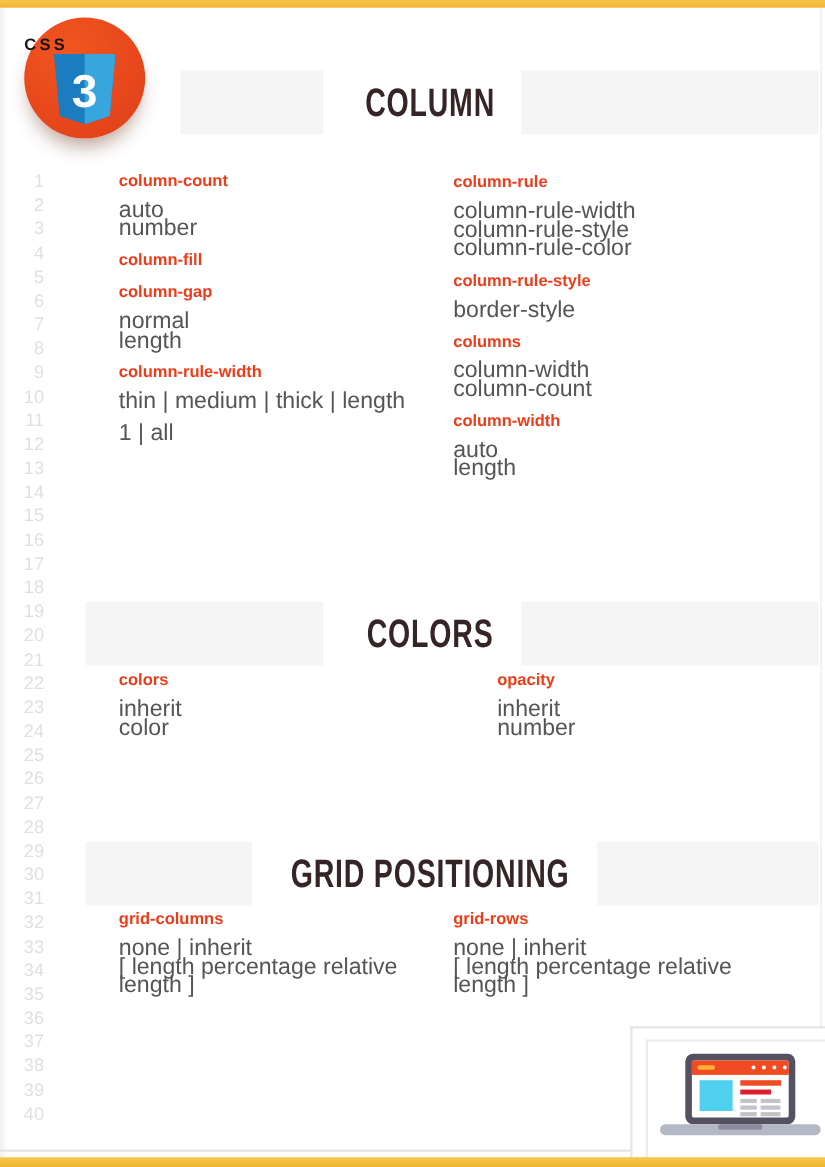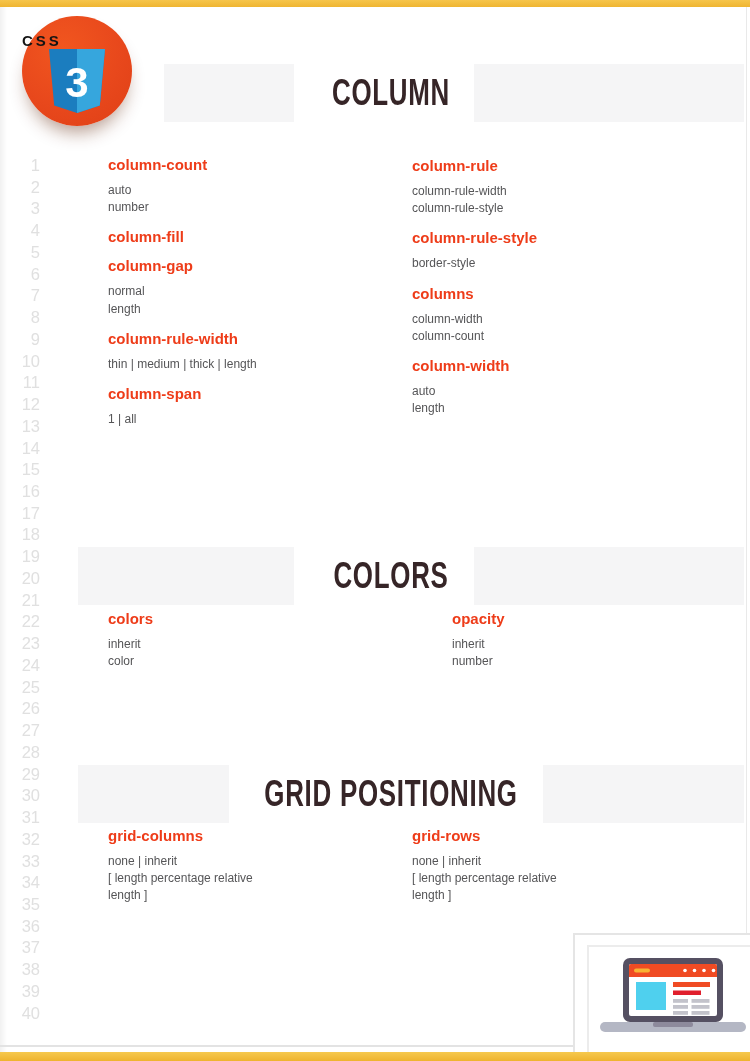--- a/index.html
+++ b/index.html
@@ -41,21 +41,21 @@
   .gutter{position:absolute;left:0;top:155px;width:40px;text-align:right;
     font-size:16.5px;line-height:21.74px;color:#e0e0e0;z-index:1;}
 
   
   .pcol{position:absolute;width:290px;}
   #s0c0{left:108px;top:156px;} #s0c1{left:412px;top:157px;}
   #s1c0{left:108px;top:610px;} #s1c1{left:412px;top:610px;margin-left:40px;}
   #s2c0{left:108px;top:827px;} #s2c1{left:412px;top:827px;}
   .prop-block{margin:0 0 12px 0;}
   .prop-name{font-size:15px;font-weight:700;color:#ee3c19;line-height:17px;margin-bottom:9px;}
-  .prop-values{font-size:12px;color:#555557;line-height:17.2px;}
+  .prop-values{font-size:21px;color:#555557;line-height:17.2px;}
 
   
   .corner-outer{position:absolute;left:573px;top:933px;width:190px;height:130px;
     background:#fff;border-top:2px solid #e5e5e5;border-left:2px solid #e5e5e5;z-index:10;}
   .corner-inner{position:absolute;left:12px;top:10px;width:180px;height:120px;
     background:#fff;border-top:2px solid #ececec;border-left:2px solid #ececec;}
   .laptop{position:absolute;left:7px;top:9px;}
 </style>
 </head>
 <body>
@@ -152,32 +152,32 @@
           <div>length</div>
         </div>
       </div>
       <div class="prop-block">
         <div class="prop-name">column-rule-width</div>
         <div class="prop-values">
           <div>thin | medium | thick | length</div>
         </div>
       </div>
       <div class="prop-block">
-        <div class="prop-name">column-span</div>
         <div class="prop-values">
           <div>1 | all</div>
         </div>
       </div>
     </div>
   <div class="pcol" id="s0c1">
       <div class="prop-block">
         <div class="prop-name">column-rule</div>
         <div class="prop-values">
           <div>column-rule-width</div>
           <div>column-rule-style</div>
+          <div>column-rule-color</div>
         </div>
       </div>
       <div class="prop-block">
         <div class="prop-name">column-rule-style</div>
         <div class="prop-values">
           <div>border-style</div>
         </div>
       </div>
       <div class="prop-block">
         <div class="prop-name">columns</div>

